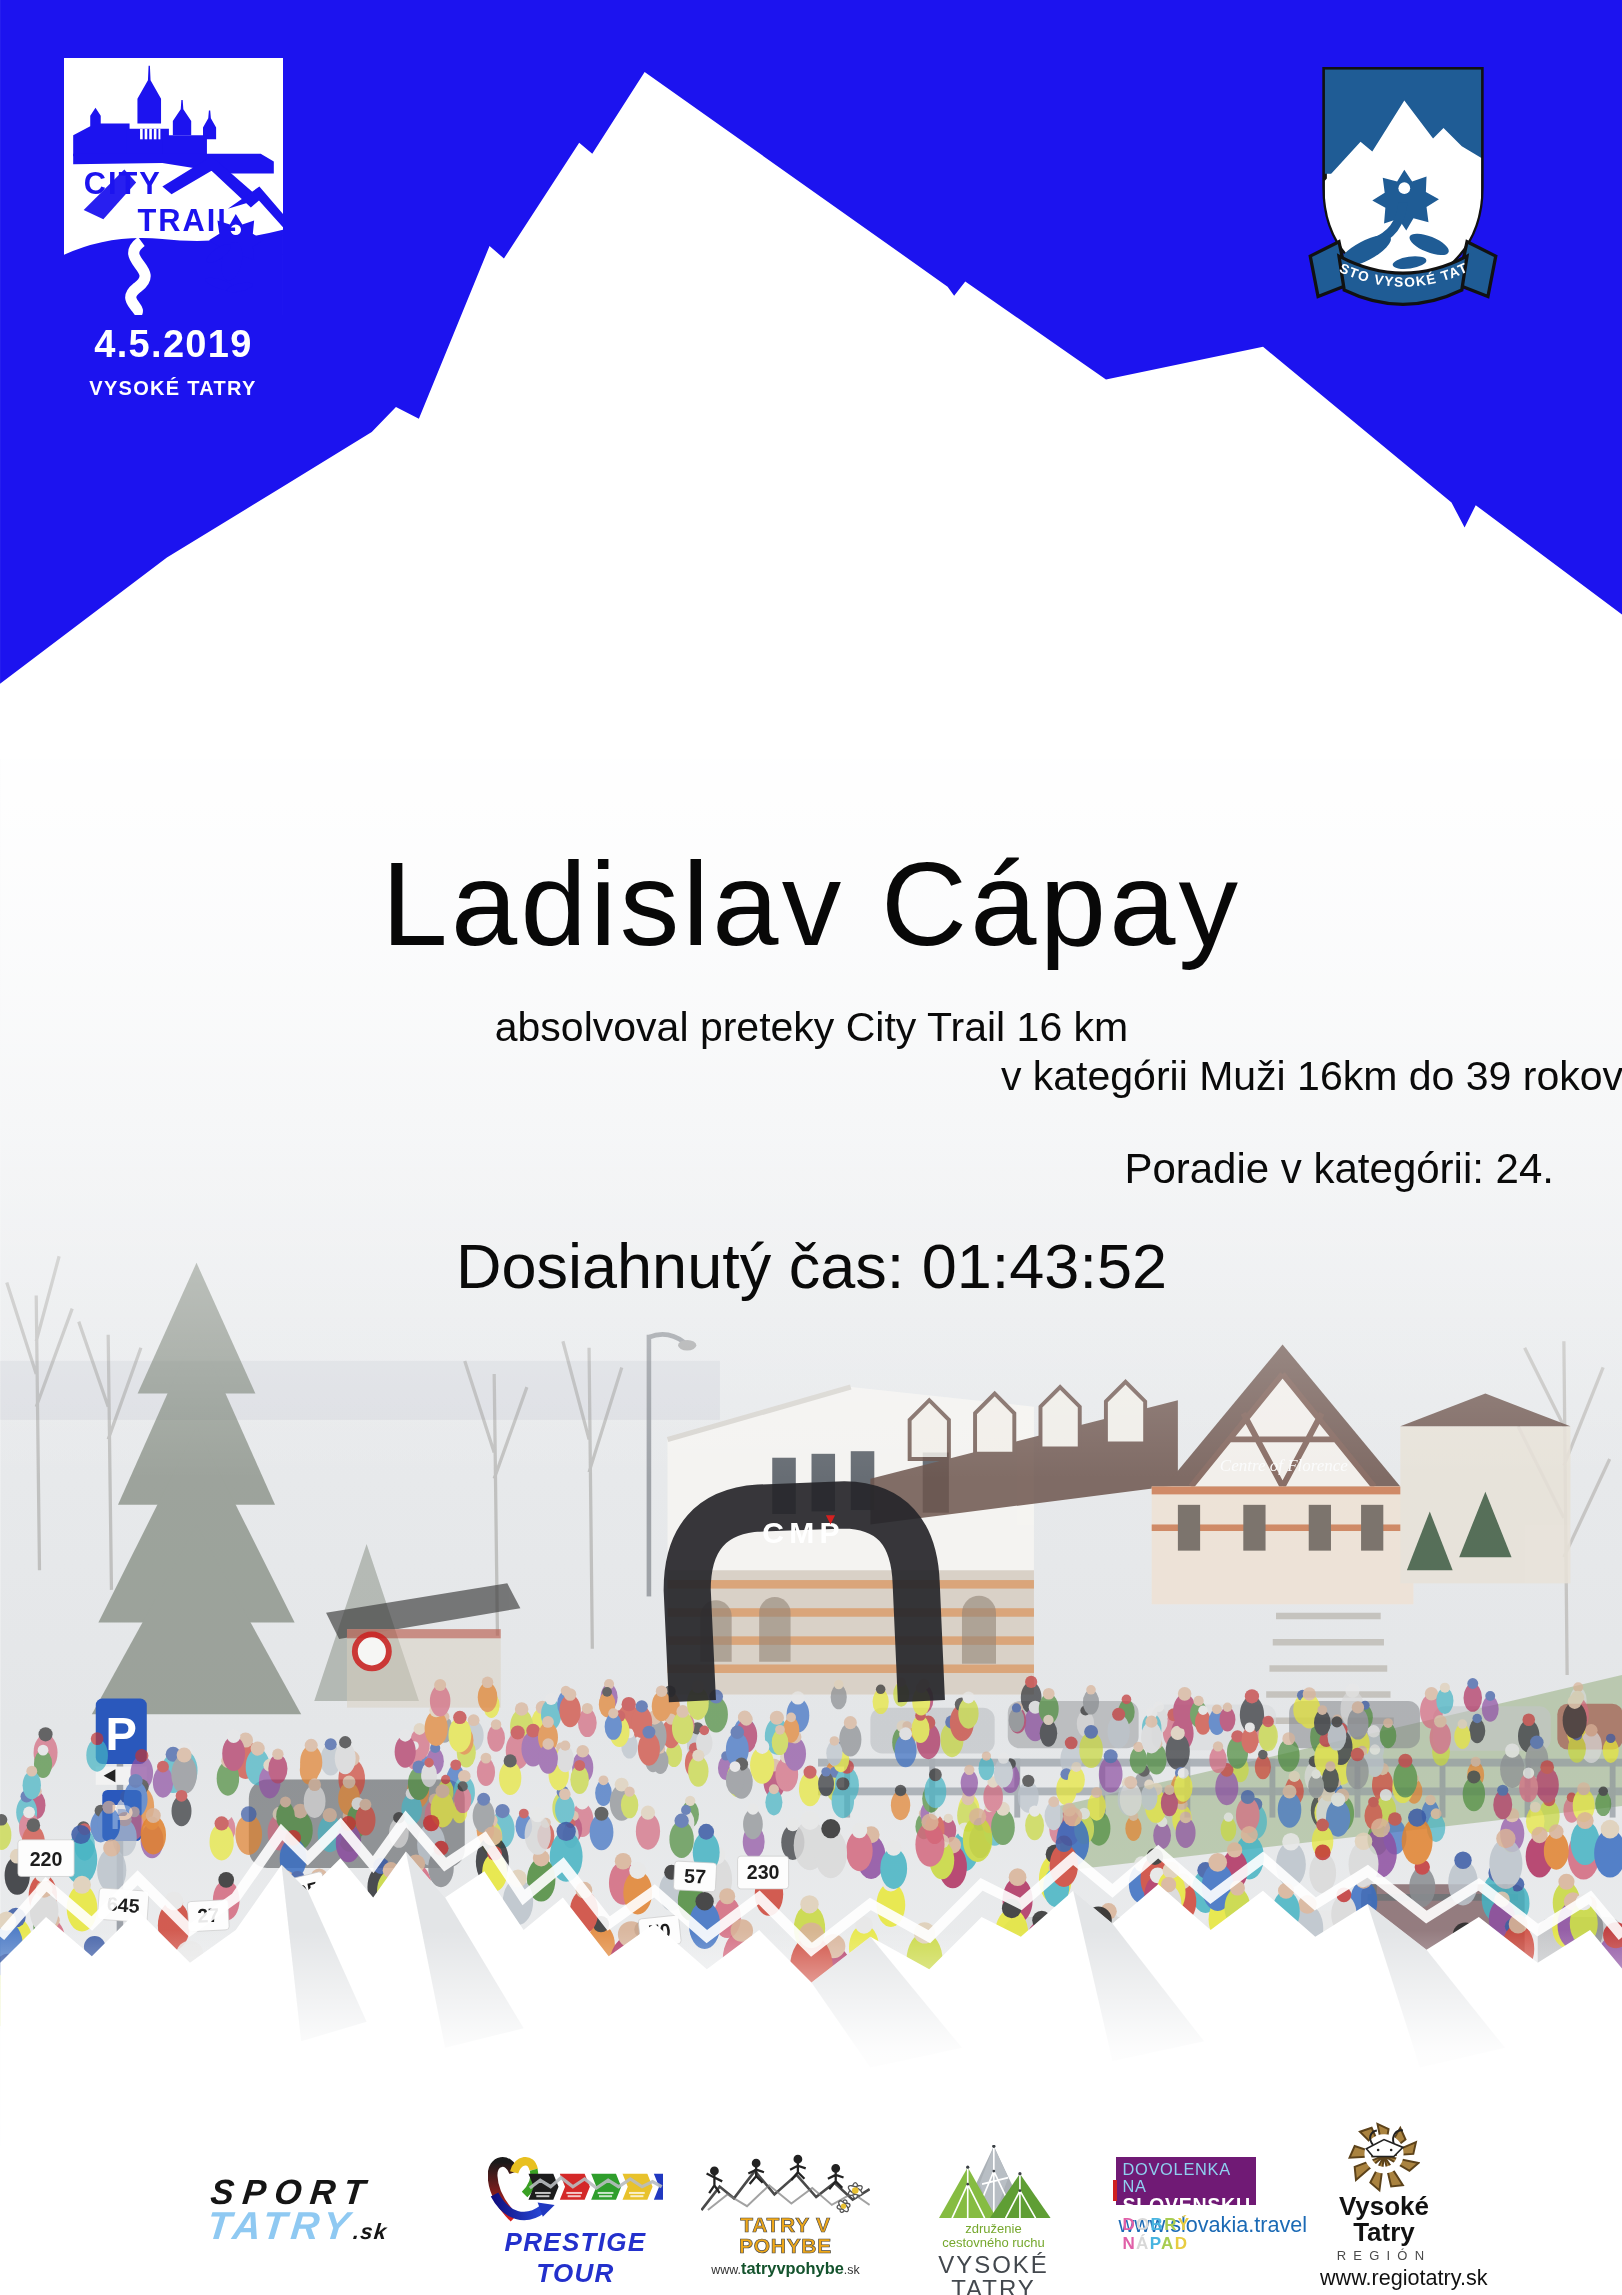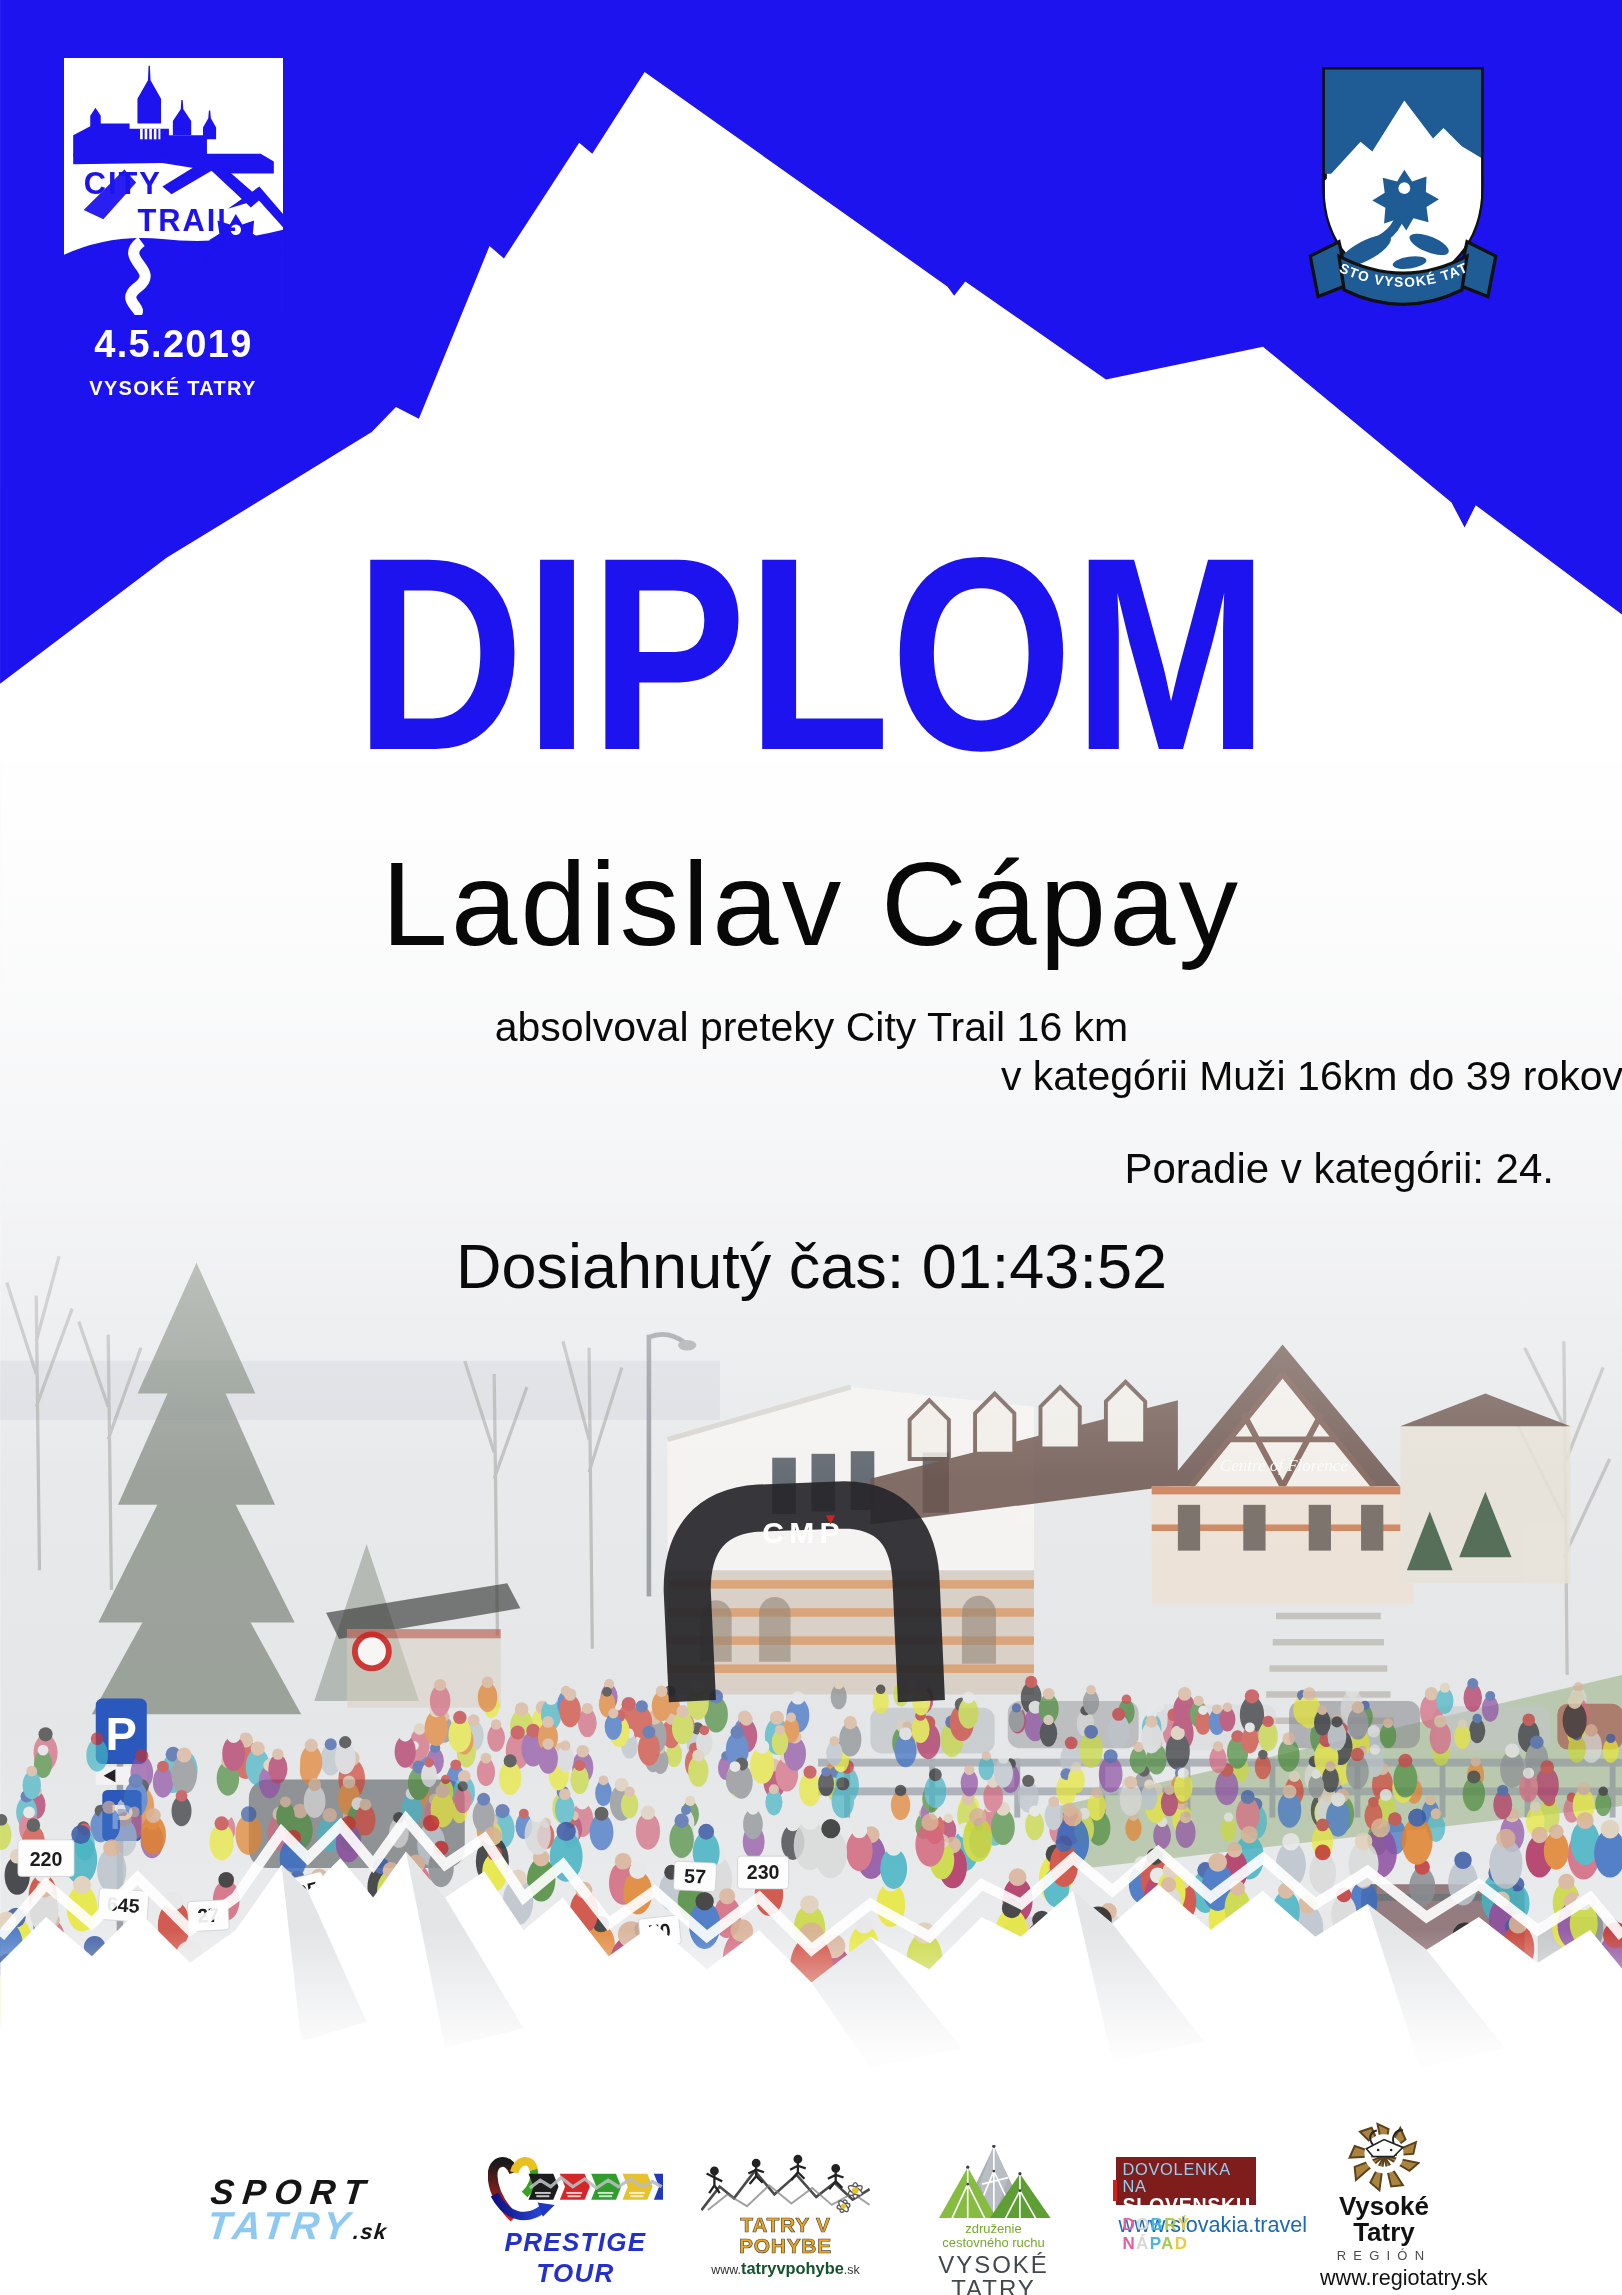--- a/index.html
+++ b/index.html
@@ -28,21 +28,21 @@
   .st-w1{font-size:35px;font-weight:900;font-style:italic;letter-spacing:8.5px;color:#151515;line-height:1;}
   .st-w2{font-size:39px;font-weight:900;font-style:italic;letter-spacing:4.6px;color:#8fc9f2;line-height:1;margin-top:-2.6px;}
   .st-sk{font-size:22px;font-weight:900;font-style:italic;color:#151515;letter-spacing:1.3px;}
   .pt-title{font-size:26px;font-weight:900;font-style:italic;color:#2330cc;letter-spacing:1.3px;margin-top:1.3px;text-align:center;}
   .tvp-title{font-size:21px;font-weight:900;color:#f0a818;-webkit-text-stroke:0.7px #4a4a4a;
              text-align:center;letter-spacing:0.7px;line-height:1;}
   .tvp-url{font-size:12.4px;color:#333;text-align:center;margin-top:2.6px;}
   .tvp-url b{font-size:16.4px;color:#14532d;}
   .zd-sub{font-size:13px;color:#76a82e;text-align:center;line-height:1.1;}
   .zd-title{font-size:24px;color:#43484e;text-align:center;letter-spacing:2px;margin-top:2.6px;line-height:1;}
-  .sv-box{width:140px;height:48px;background:#7f1d1d;position:relative;padding-top:3.9px;box-sizing:border-box;}
+  .sv-box{width:140px;height:48px;background:#701a75;position:relative;padding-top:3.9px;box-sizing:border-box;}
   .sv-red{position:absolute;left:-2.6px;bottom:3.9px;width:3.3px;height:21px;background:#d02020;}
   .sv-l1{font-size:16.4px;color:#8fd0f0;line-height:1.05;padding-left:6.5px;letter-spacing:0.7px;}
   .sv-l2{font-size:19.6px;color:#ffffff;font-weight:bold;line-height:1.05;padding-left:6.5px;letter-spacing:0.7px;}
   .sv-l3{font-size:17px;font-weight:bold;line-height:1.1;padding-left:6.5px;letter-spacing:1.3px;}
   .sv-url{font-size:21.6px;color:#1b6ab5;margin-top:6.5px;padding-left:2.6px;}
   .rt-title{font-size:26px;font-weight:bold;color:#111;text-align:center;line-height:1;}
   .rt-sub{font-size:13px;color:#4a4a4a;letter-spacing:7.2px;text-align:center;margin-top:2.6px;}
   .rt-url{font-size:21.6px;color:#111;text-align:center;margin-top:2.6px;}
 </style>
 </head>
@@ -122,23 +122,20 @@
     <g>
       <path d="M8,300 L52,278 L66,344 L20,362 Z" fill="#1f5c95" stroke="#111" stroke-width="5"></path>
       <path d="M292,300 L248,278 L234,344 L280,362 Z" fill="#1f5c95" stroke="#111" stroke-width="5"></path>
       <path d="M52,300 Q150,352 248,300 L240,352 Q150,396 60,352 Z" fill="#1f5c95" stroke="#111" stroke-width="5"></path>
       <text font-size="21" font-weight="bold" fill="#ffffff" letter-spacing="2">
         <textPath href="#crestArc" startOffset="50%" text-anchor="middle">MESTO VYSOKÉ TATRY</textPath>
       </text>
     </g>
   </svg>
 
-  <div class="abs headline">
-    <span>DIPLOM</span>
-  </div>
 
   <svg class="abs" style="left:0;top:759px;width:1623px;height:1387px" viewBox="0 1160 2480 2120">
     <defs>
       <linearGradient id="photoBase" x1="0" y1="0" x2="0" y2="1">
         <stop offset="0" stop-color="#f5f6f8"></stop>
           <stop offset=".4" stop-color="#e9ebed"></stop>
         <stop offset=".7" stop-color="#e4e6e8"></stop>
           <stop offset="1" stop-color="#eff0f1"></stop>
       </linearGradient>
       <linearGradient id="fadeTop" x1="0" y1="0" x2="0" y2="1">

